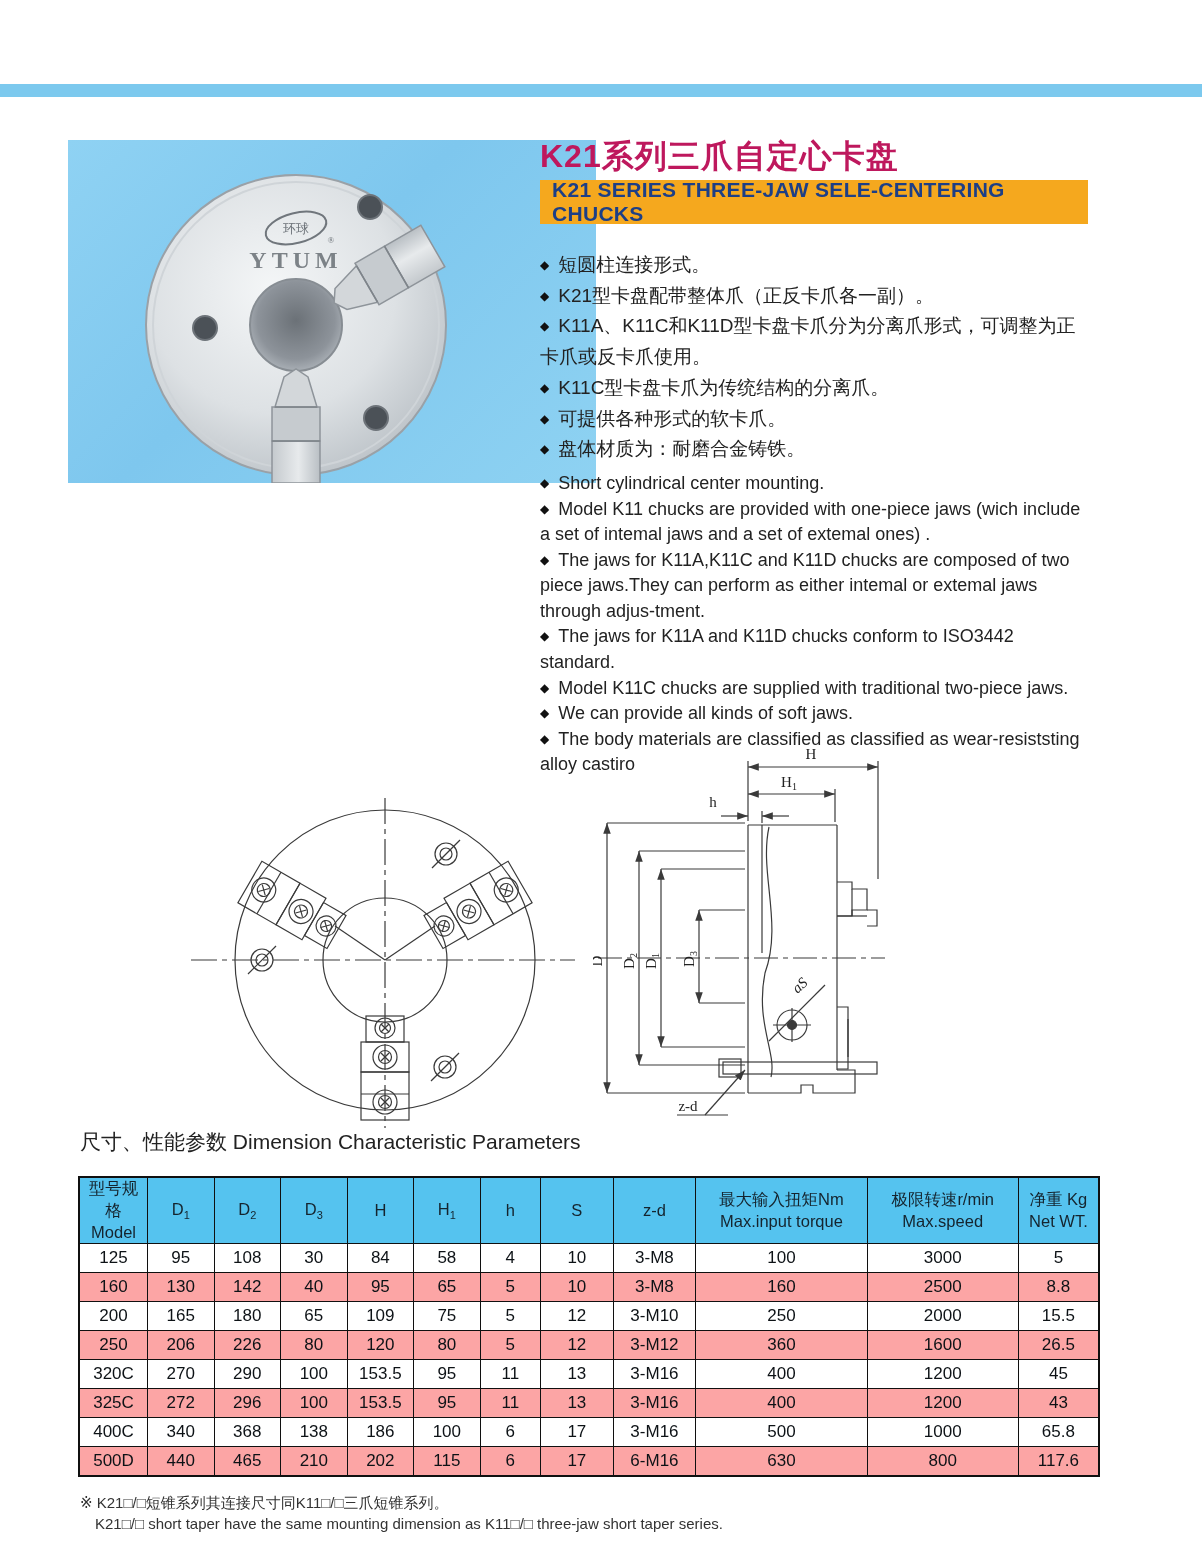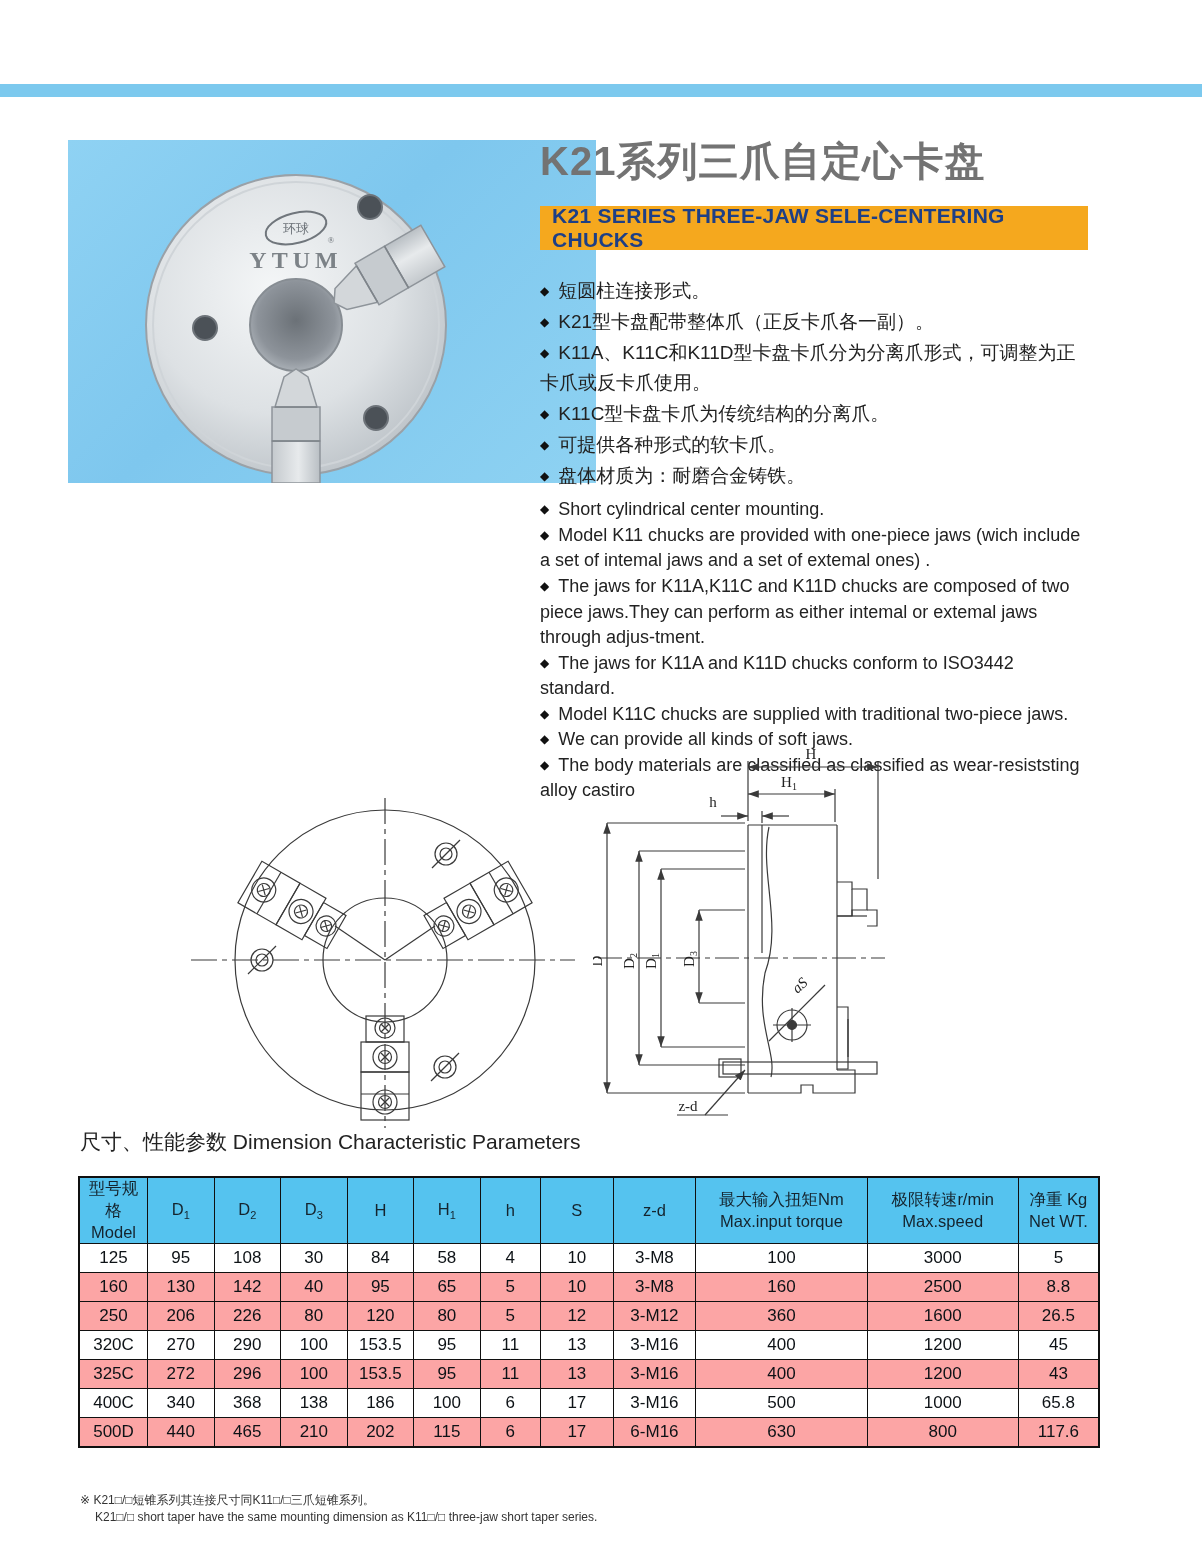--- a/index.html
+++ b/index.html
@@ -6,22 +6,22 @@
   body{
     width:1202px;height:1558px;position:relative;background:#ffffff;
     font-family:"Liberation Sans","DejaVu Sans",sans-serif;color:#1a1a1a;overflow:hidden;
   }
   .top-accent{position:absolute;left:0;top:84px;width:1202px;height:13px;background:#7cc9ee;}
   
   .photo{position:absolute;left:68px;top:140px;width:528px;height:343px;
     background:linear-gradient(135deg,#8fd2f3 0%,#7ec7ee 45%,#8ed2f2 100%);}
   
   .rightcol{position:absolute;left:540px;top:138px;width:548px;}
-  .page-title{font-size:40px;font-weight:bold;color:#737373;letter-spacing:1px;line-height:1.15;}
-  .subtitle-bar{margin-top:22px;height:44px;background:#f5a81e;display:flex;align-items:center;}
+  .page-title{font-size:32px;font-weight:bold;color:#be185d;letter-spacing:1px;line-height:1.15;}
+  .subtitle-bar{margin-top:5px;height:44px;background:#f5a81e;display:flex;align-items:center;}
   .subtitle-bar span{font-size:21px;font-weight:bold;color:#1d3f86;padding-left:12px;letter-spacing:0.3px;}
   .features-zh{margin-top:26px;font-size:19px;line-height:1.62;color:#222;}
   .features-en{margin-top:6px;font-size:18px;line-height:1.42;color:#222;}
   .feature .bullet{font-size:12px;margin-right:9px;vertical-align:2px;color:#111;}
   
   .front-view{position:absolute;left:183px;top:788px;width:400px;height:347px;}
   .cross-section{position:absolute;left:593px;top:723px;width:510px;height:412px;}
   svg text{font-family:"Liberation Serif","DejaVu Serif",serif;}
   .dimtxt{font-size:15px;fill:#222;}
   .sub{font-size:10px;}
@@ -29,21 +29,21 @@
   .section-title{position:absolute;left:80px;top:1128px;font-size:21px;color:#222;}
   
   .spec-table{position:absolute;left:78px;top:1176px;width:1022px;border-collapse:collapse;
     border:2px solid #101010;table-layout:fixed;}
   .spec-table th,.spec-table td{border:1px solid #101010;text-align:center;padding:0 1px;}
   .spec-table th{background:#55c3ef;font-weight:normal;font-size:16.5px;color:#15242e;height:56px;line-height:1.32;}
   .spec-table td{font-size:17px;height:28px;color:#0d1216;}
   .spec-table tr.alt td{background:#fca5a5;}
   .spec-table sub{font-size:11px;}
   
-  .footnote{position:absolute;left:80px;top:1492px;font-size:12px;color:#333;line-height:1.4;}
+  .footnote{position:absolute;left:80px;top:1492px;font-size:15px;color:#333;line-height:1.4;}
   .footnote .l2{padding-left:15px;}
 </style>
 </head>
 <body>
 
 <div class="top-accent"></div>
 
 <div class="photo">
   <svg width="437" height="343" viewBox="0 0 437 343">
     <defs>
@@ -377,20 +377,34 @@
         <td>40</td>
         <td>95</td>
         <td>65</td>
         <td>5</td>
         <td>10</td>
         <td>3-M8</td>
         <td>160</td>
         <td>2500</td>
         <td>8.8</td>
       </tr>
+      <tr>
+        <td>200</td>
+        <td>165</td>
+        <td>180</td>
+        <td>65</td>
+        <td>109</td>
+        <td>75</td>
+        <td>5</td>
+        <td>12</td>
+        <td>3-M10</td>
+        <td>250</td>
+        <td>2000</td>
+        <td>15.5</td>
+      </tr>
       <tr class="alt">
         <td>250</td>
         <td>206</td>
         <td>226</td>
         <td>80</td>
         <td>120</td>
         <td>80</td>
         <td>5</td>
         <td>12</td>
         <td>3-M12</td>

